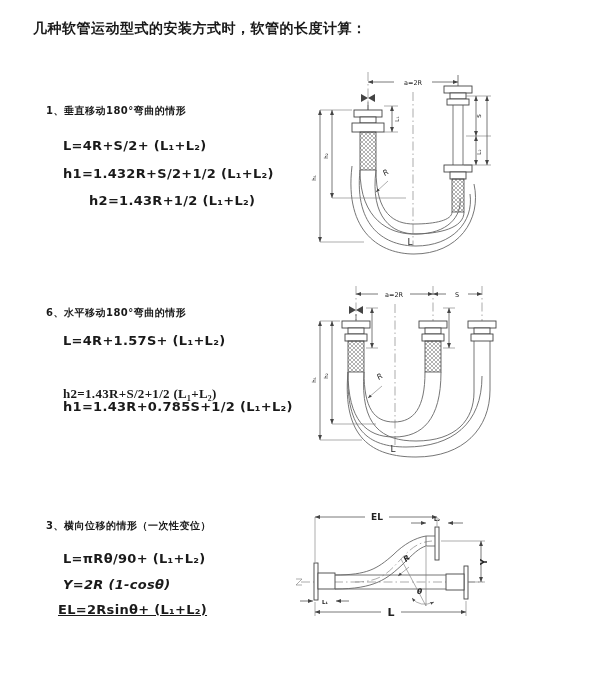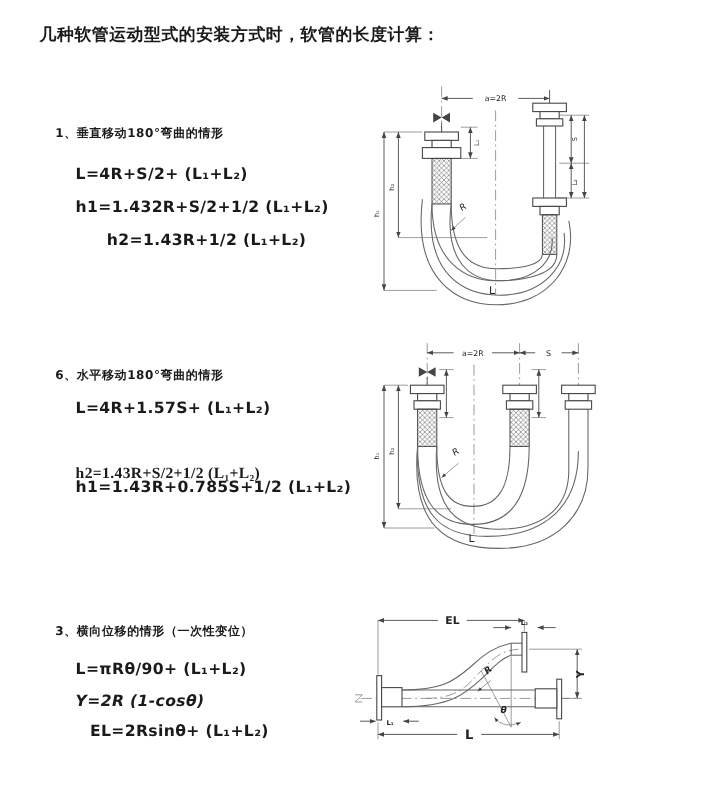--- a/index.html
+++ b/index.html
@@ -14,21 +14,21 @@
     left:33px; top:20px; font-size:14px; font-weight:700; letter-spacing:0.5px;text-align:right;
   }
   .sec-heading { font-size:10px; font-weight:700; letter-spacing:0.5px; }
   .formula { font-size:13px; font-weight:600; letter-spacing:0.3px; }
   
   #s1h { left:46px; top:104px; }
   #s1f0 { left:63px; top:138px; } #s1f1 { left:63px; top:166px; } #s1f2 { left:63px; top:193px;margin-left:26px; }
   #s2h { left:46px; top:306px; }
   #s2f0 { left:63px; top:333px; } #s2f1 { left:63px; top:360px;margin-top:39px; } #s2f2 { left:63px; top:386px;font-family:Liberation Serif, serif; }
   #s3h { left:46px; top:519px; }
-  #s3f0 { left:63px; top:551px; } #s3f1 { left:63px; top:577px;font-style:italic; } #s3f2 { left:75px; top:602px; }
+  #s3f0 { left:63px; top:551px; } #s3f1 { left:63px; top:577px;font-style:italic; } #s3f2 { left:58px; top:602px;text-decoration:underline; }
   
   #d1 { left:306px; top:66px; }
   #d2 { left:306px; top:280px; }
   #d3 { left:285px; top:502px;font-weight:bold; }
   
   .ln   { stroke:#555; stroke-width:0.8; fill:none; }
   .thin { stroke:#777; stroke-width:0.6; fill:none; }
   .cl   { stroke:#888; stroke-width:0.7; fill:none; stroke-dasharray:9 3 1.5 3; }
   .fit  { fill:#ffffff; stroke:#444; stroke-width:0.9; }
   .hose { stroke:#666; stroke-width:0.9; fill:none; }

